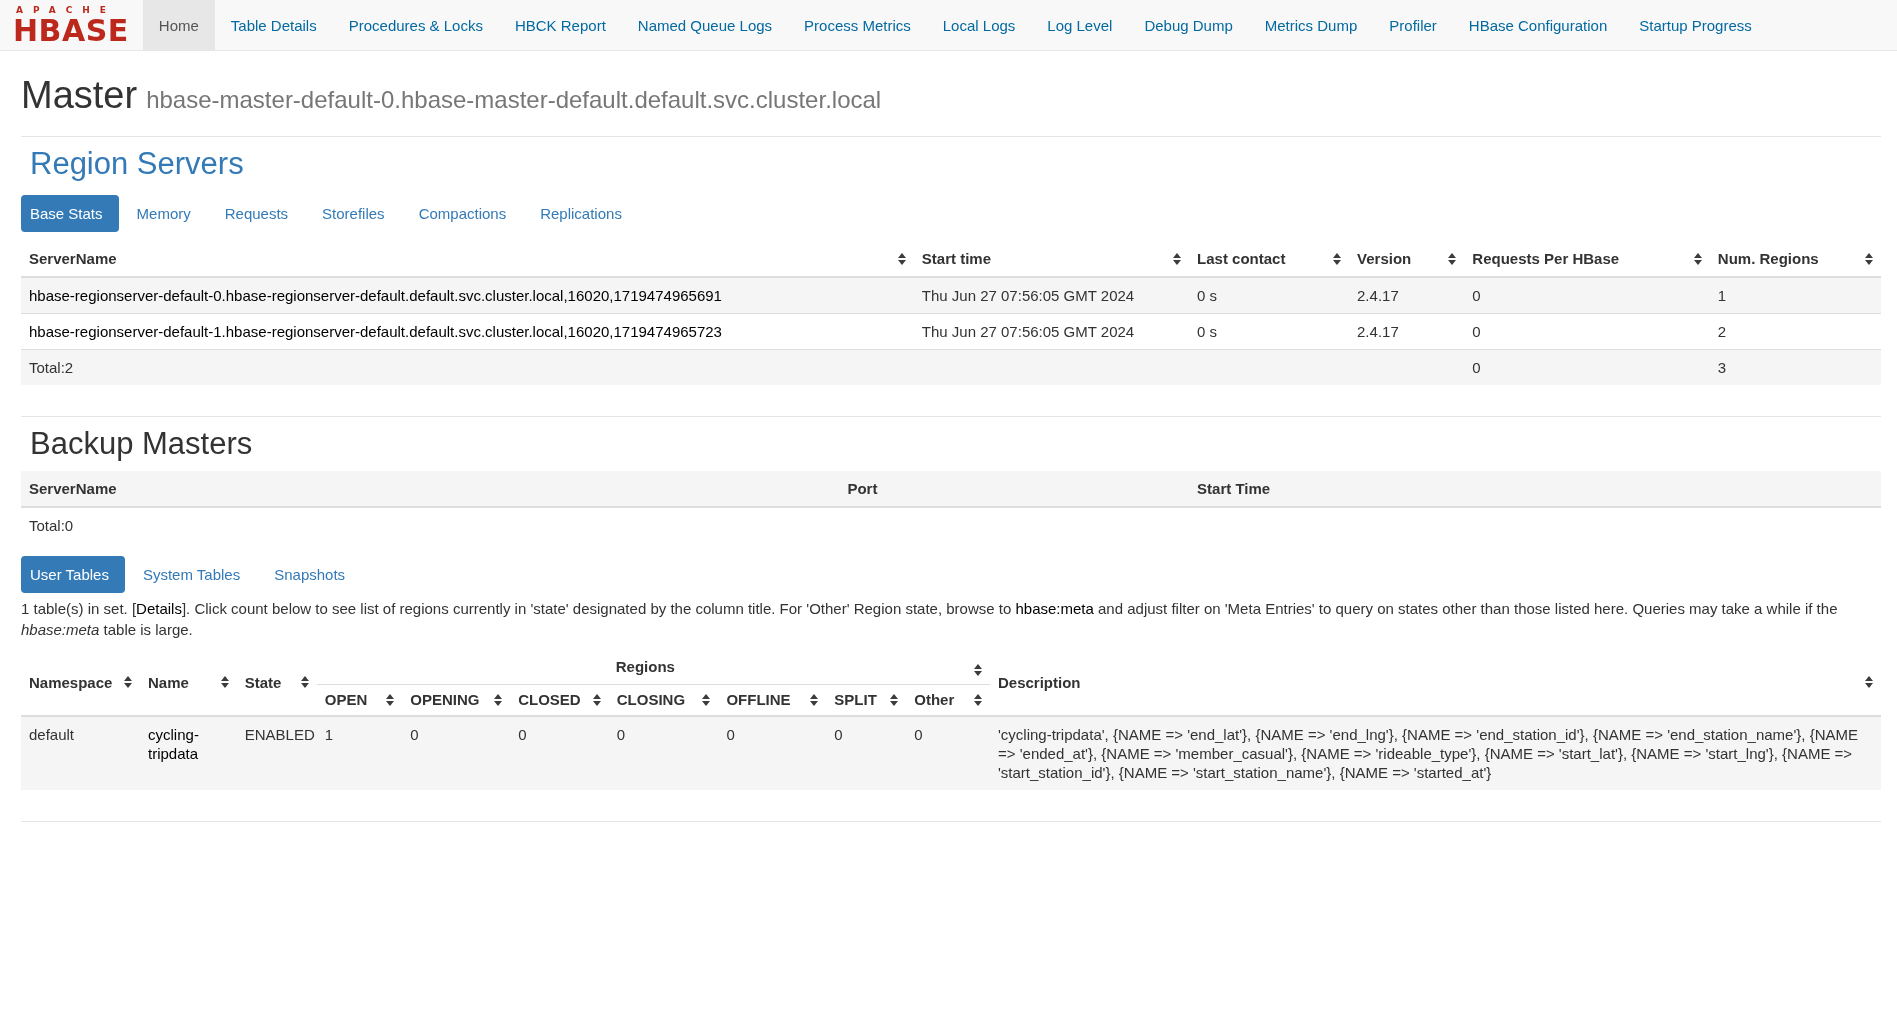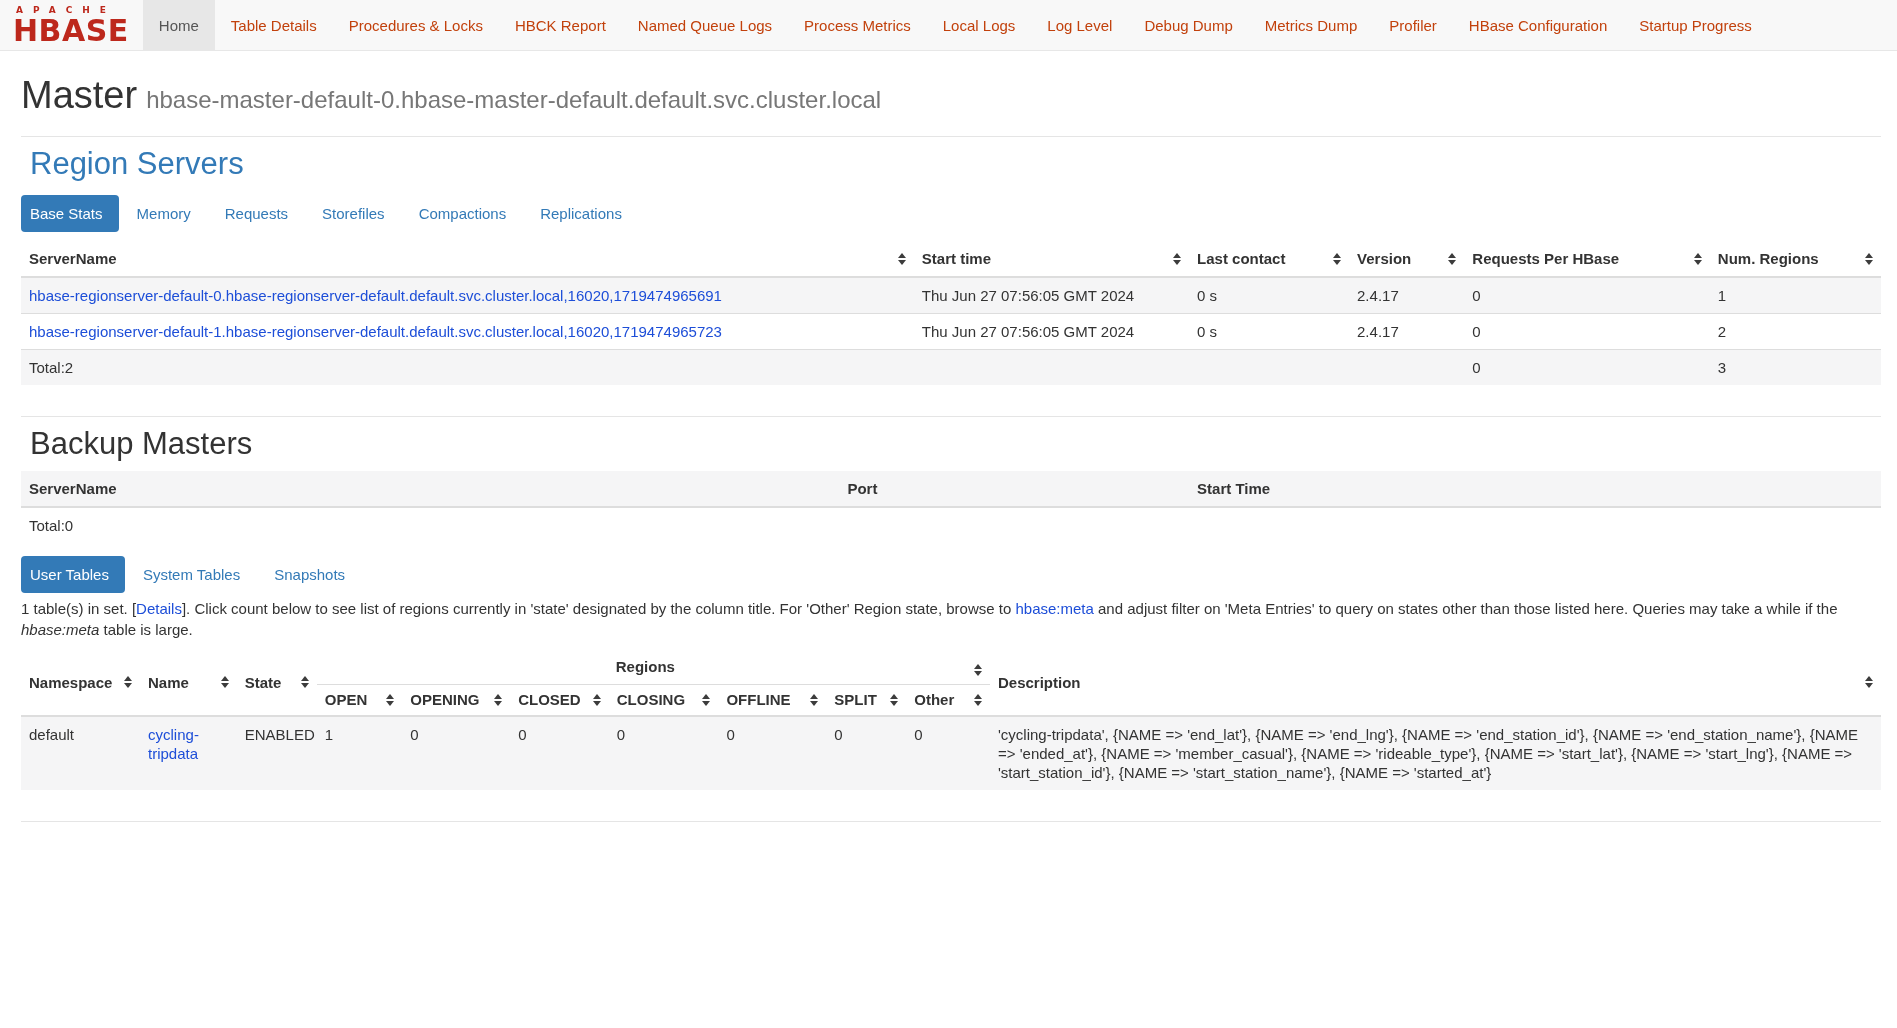--- a/index.html
+++ b/index.html
@@ -44,21 +44,21 @@
     font-size: 30px;
     line-height: 29px;
     letter-spacing: 0.5px;
     white-space: nowrap;
   }
   .nav-items { display: flex; list-style: none; margin: 0; padding: 0; }
   .nav-item {
     display: flex;
     align-items: center;
     padding: 0 16px;
-    color: #c2410c;
+    color: #0369a1;
     font-size: 15px;
     cursor: pointer;
     white-space: nowrap;
   }
   .nav-item.active { background: #e7e7e7; color: #555; }
 
   
   .container { padding: 0 16px 0 21px; }
 
   .page-header { margin-top: 22px; }
@@ -120,21 +120,21 @@
   }
   table.tbl thead th {
     font-weight: bold;
     border-bottom: 2px solid #ddd;
   }
   table.tbl tbody td { border-top: 1px solid #ddd; }
   table.tbl tbody tr:first-child td { border-top: 0; }
   table.striped tbody tr:nth-child(odd) { background: #f5f5f6; }
   .hdr-bg { background: #f5f5f6; }
 
-  a.lnk { color: #1d4ed8; text-decoration: none; cursor: pointer; }
+  a.lnk { color: #000000; text-decoration: none; cursor: pointer; }
 
   
   .th-flex { display: flex; align-items: center; justify-content: space-between; }
   .th-group { display: flex; align-items: flex-end; }
   .th-group .group-label { flex: 1; text-align: center; }
   .sort {
     display: inline-flex;
     flex-direction: column;
     align-items: center;
     margin-left: 8px;

